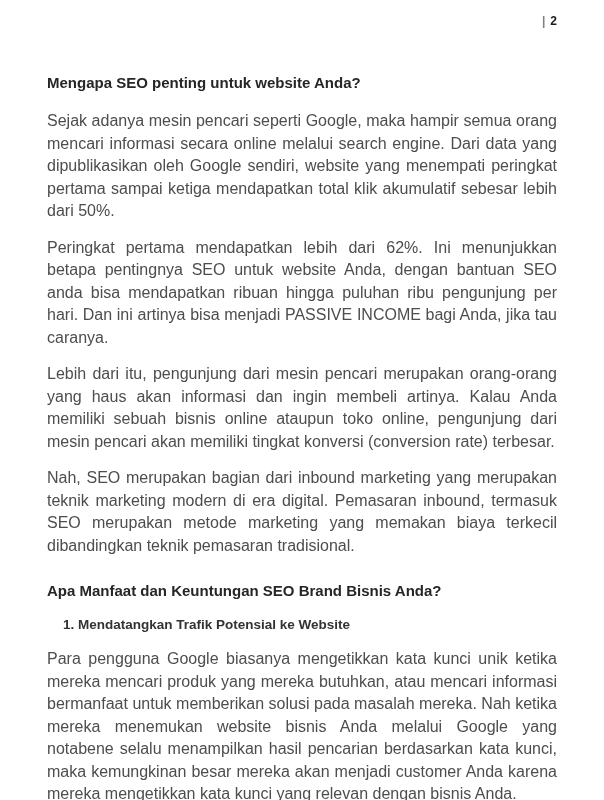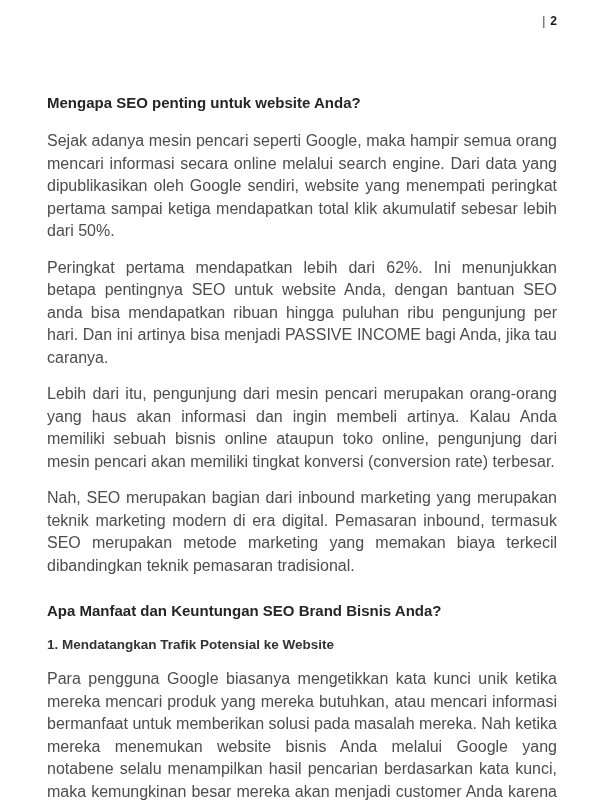--- a/index.html
+++ b/index.html
@@ -33,35 +33,35 @@
     margin-right: 5px;
   }
   .page-header .num {
     font-weight: bold;
     color: #1a1a1a;
   }
   h1 {
     font-size: 15px;
     font-weight: bold;
     color: #262626;
-    margin: 64px 0 18px 0;
+    margin: 44px 0 18px 0;
     line-height: 19px;
   }
   h2 {
     font-size: 15px;
     font-weight: bold;
     color: #262626;
     margin: 24px 0 16px 0;
     line-height: 19px;
   }
   h3 {
     font-size: 13.5px;
     font-weight: bold;
     color: #333333;
-    margin: 0 0 15px 0;
+    margin: 0 0 15px 16px;
     line-height: 17px;
   }
   p {
     font-size: 16px;
     line-height: 22.5px;
     color: #4d4d4d;
     text-align: justify;
     margin: 0 0 14px 0;
   }
 </style>

